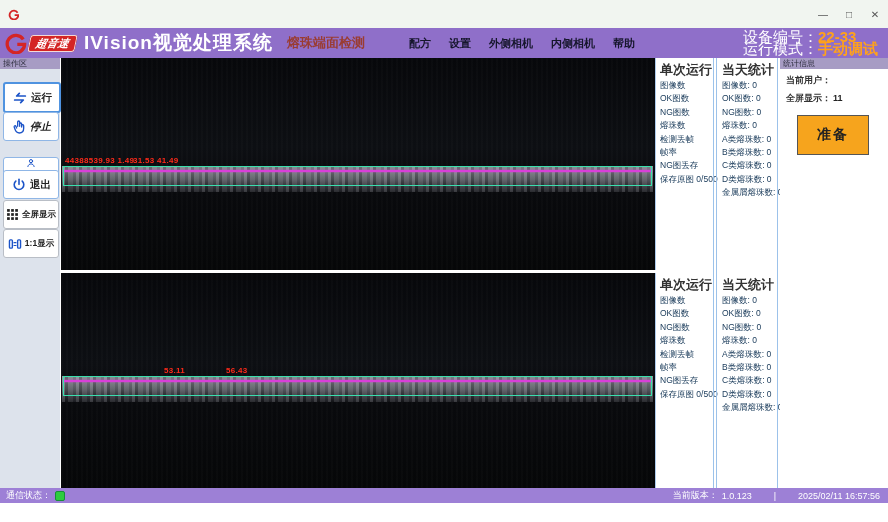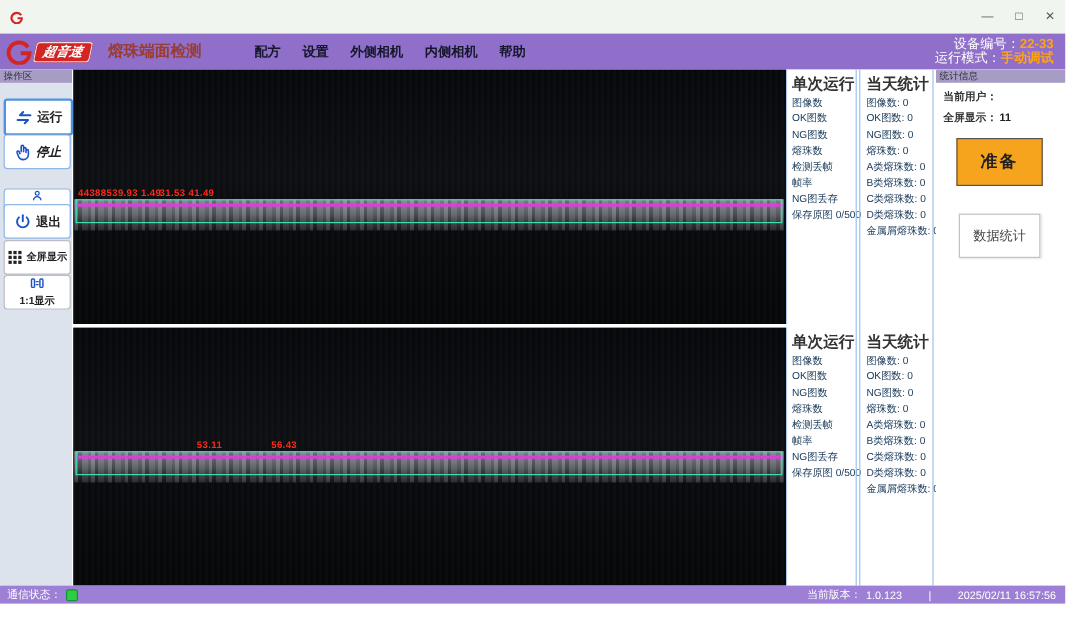--- a/index.html
+++ b/index.html
@@ -13,21 +13,21 @@
   .winbtn{width:18px;height:16px;display:flex;align-items:center;justify-content:center;font-size:10px;color:#555;cursor:default;}
 
   
   .header{position:absolute;left:0;top:28px;width:888px;height:30px;background:#8f6fc9;display:flex;align-items:center;}
   .logo-swirl{width:24px;height:22px;margin-left:3px;flex:none;}
   .brand-chip{flex:none;margin-left:2px;background:#d42525;color:#fff;font-style:italic;font-weight:bold;font-size:11px;padding:1px 7px;transform:skewX(-12deg);border-radius:3px;box-shadow:0 0 0 1px #f2d9d9 inset;}
   .app-title{color:#ffffff;font-weight:bold;font-size:19px;margin-left:8px;letter-spacing:1px;white-space:nowrap;}
   .subtitle{color:#9a3c32;font-weight:bold;font-size:13px;margin-left:14px;white-space:nowrap;}
   .menus{display:flex;gap:18px;margin-left:44px;}
   .menu-item{font-size:11px;color:#16162c;font-weight:bold;cursor:default;white-space:nowrap;}
-  .hdr-right{margin-left:auto;margin-right:10px;text-align:right;font-size:11px;line-height:12px;white-space:nowrap;}
+  .hdr-right{margin-left:auto;margin-right:10px;font-size:15px;line-height:12px;white-space:nowrap;}
   .hdr-right .lbl{color:#ffffff;}
   .hdr-right .val{color:#ffa21a;font-weight:bold;}
 
   
   .sidebar{position:absolute;left:0;top:58px;width:60px;height:430px;background:#dde3ec;}
   .strip{height:11px;background:#a79cc4;color:#2e2e3e;font-size:8px;line-height:11px;padding-left:3px;overflow:hidden;}
   .side-btn{position:absolute;left:3px;width:54px;height:27px;background:#ffffff;border:1px solid #8fb6e6;border-radius:3px;display:flex;align-items:center;justify-content:center;gap:3px;cursor:default;}
   .side-btn .lab{font-size:10.5px;font-weight:bold;color:#222;white-space:nowrap;}
   .side-btn.small .lab{font-size:8.5px;}
   .side-btn.active{border:2px solid #4f93e0;}
@@ -85,20 +85,21 @@
       <div class="winbtn">□</div>
       <div class="winbtn">✕</div>
     </div>
   </div>
 
   <div class="header">
     <svg class="logo-swirl" viewBox="0 0 24 24">
         <path d="M21 8a9.5 9.5 0 1 0 1.5 5.5h-8" stroke="#d42525" stroke-width="3.6" fill="none"></path>
       </svg>
     <span class="brand-chip">超音速</span>
+    <span class="app-title">IVision视觉处理系统</span>
     <span class="subtitle">熔珠端面检测</span>
     <div class="menus">
       <span class="menu-item">配方</span>
       <span class="menu-item">设置</span>
       <span class="menu-item">外侧相机</span>
       <span class="menu-item">内侧相机</span>
       <span class="menu-item">帮助</span>
     </div>
     <div class="hdr-right">
       <div><span class="lbl">设备编号：</span><span class="val">22-33</span></div>
@@ -141,21 +142,21 @@
           <rect x="17" y="2" width="5" height="5"></rect>
           <rect x="2" y="9.5" width="5" height="5"></rect>
           <rect x="9.5" y="9.5" width="5" height="5"></rect>
           <rect x="17" y="9.5" width="5" height="5"></rect>
           <rect x="2" y="17" width="5" height="5"></rect>
           <rect x="9.5" y="17" width="5" height="5"></rect>
           <rect x="17" y="17" width="5" height="5"></rect>
         </svg>
       <span class="lab">全屏显示</span>
     </div>
-    <div class="side-btn grey small" style="top:171px;flex-direction:column;">
+    <div class="side-btn grey small" style="top:171px;">
       <svg width="14" height="14" viewBox="0 0 24 24" fill="none" stroke="#1c54c8" stroke-width="2.4">
           <rect x="2.5" y="5" width="5" height="14" rx="1.5"></rect>
           <rect x="16.5" y="5" width="5" height="14" rx="1.5"></rect>
           <path d="M9.5 9.5h5M9.5 14.5h5" stroke-width="2"></path>
         </svg>
       <span class="lab">1:1显示</span>
     </div>
   </div>
 
   <div class="viewport" style="top:58px;height:212px;">
@@ -240,21 +241,20 @@
 
   <div class="vline" style="left:713px;"></div>
   <div class="vline" style="left:716px;"></div>
   <div class="vline" style="left:777px;"></div>
 
   <div class="info-panel">
     <div class="strip">统计信息</div>
     <div class="info-row"><span>当前用户：</span><span class="v"></span></div>
     <div class="info-row"><span>全屏显示：</span><span class="v">11</span></div>
     <div class="btn-prepare">准备</div>
-    <div class="btn-data">数据统计</div>
   </div>
 
   <div class="statusbar">
     <span class="comm">通信状态：</span>
     <span class="comm-dot"></span>
     <div class="right">
       <span>当前版本：</span>
       <span>1.0.123</span>
       <span class="sep">|</span>
       <span>2025/02/11  16:57:56</span>

